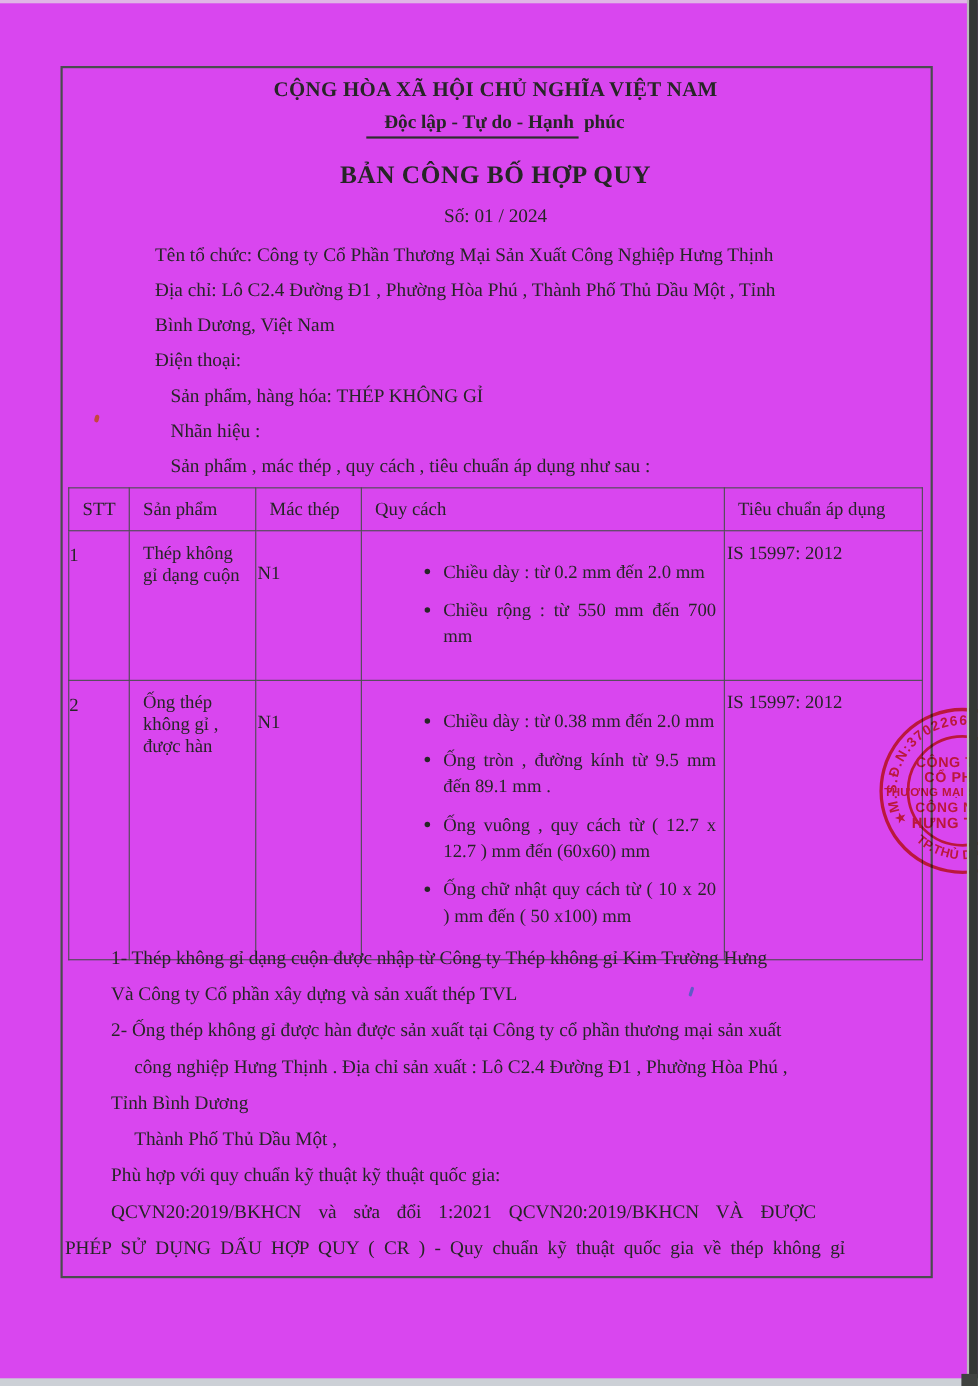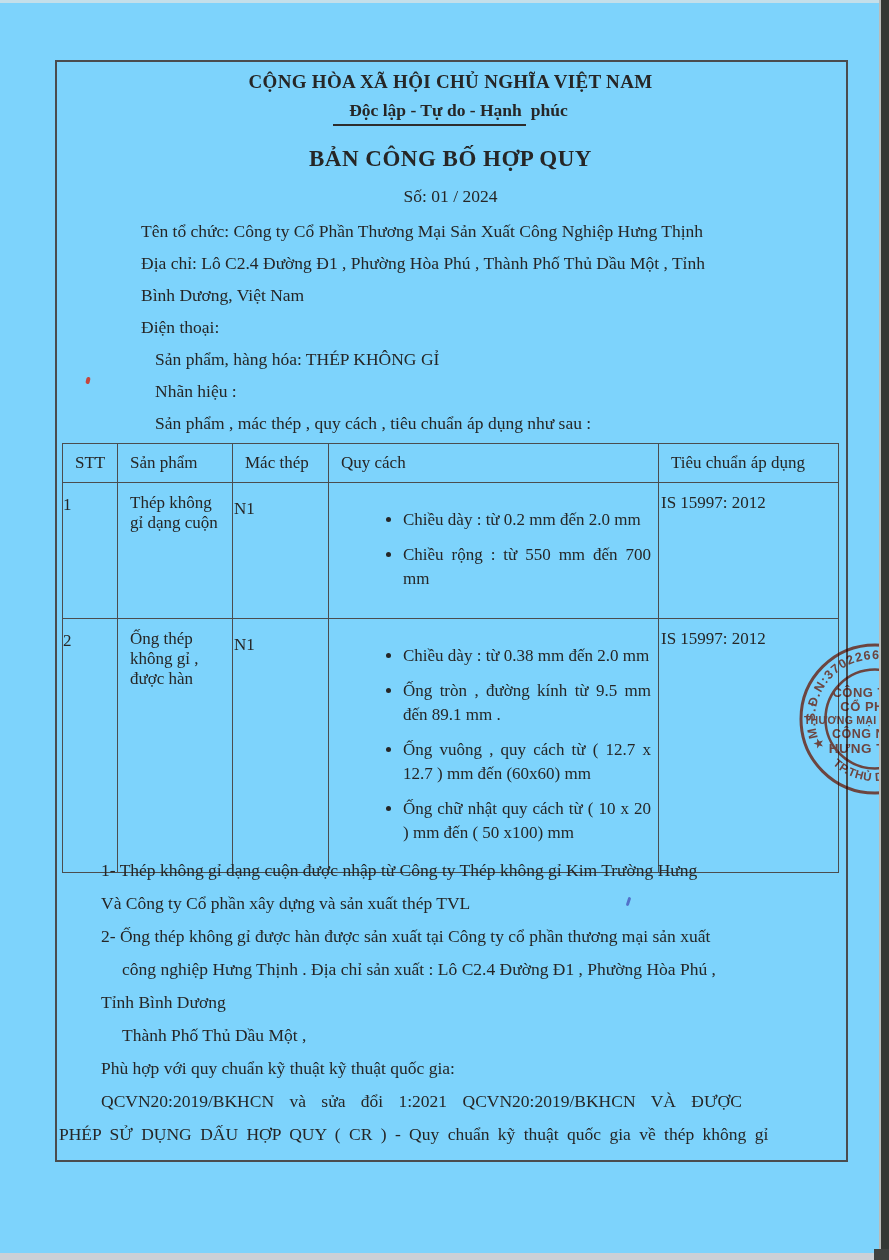--- a/index.html
+++ b/index.html
@@ -1,19 +1,19 @@
 <!DOCTYPE html>
 <html><head>
 <meta charset="utf-8">
 <style>
   html,body{margin:0;padding:0;}
   body{width:889px;height:1260px;background:#e8e8e8;}
   .page{
     position:relative;width:889px;height:1260px;overflow:hidden;
-    background:#7dd3fc;
+    background:#d946ef;
     font-family:"Liberation Serif","DejaVu Serif",serif;
     color:#262626;
   }
   
   .scan-band-right{position:absolute;right:0;top:0;width:8px;height:1260px;background:#343834;z-index:10;}
   .scan-band-right-soft{position:absolute;right:8px;top:0;width:2px;height:1260px;background:#b9bcba;z-index:10;}
   .scan-band-bottom{position:absolute;left:0;bottom:0;width:889px;height:7px;background:#ccd0d6;z-index:11;}
   .scan-corner{position:absolute;right:0;bottom:0;width:15px;height:11px;background:#3f423f;z-index:12;}
   .scan-top-smudge{position:absolute;left:0;top:0;width:889px;height:3px;background:#e3e4e2;opacity:.7;}
   
@@ -31,21 +31,21 @@
   .info .line{white-space:nowrap;margin-left:40px;}
   .info .ind{padding-left:14px;}
   .bold{font-weight:normal;}
   
   table.spec{position:absolute;left:62px;top:443px;width:776px;border-collapse:collapse;table-layout:fixed;font-size:17px;}
   table.spec th,table.spec td{border:1.5px solid #4b4d4f;vertical-align:top;font-weight:normal;text-align:left;}
   table.spec th{height:38px;vertical-align:middle;padding:0 0 0 12px;margin-left:33px;}
   th.c-stt,td.c-stt{text-align:center;padding-left:0;}
   td.c-stt{padding-top:12px;}
   td.c-sp{padding:10px 10px 0 12px;text-align:justify;}
-  td.c-mt{text-align:center;padding-top:16px;}
+  td.c-mt{text-align:center;padding-top:28px;}
   td.c-qc{padding:16px;}
   td.c-tc{padding:10px 4px 0 2px;}
   tr.r1{height:99px;}
   tr.r2{height:231px;}
   ul.qc{margin:9px 0 0 0;padding:0 0 0 58px;}
   ul.qc li{width:248px;line-height:24px;margin-bottom:11px;text-align:justify;}
   
   .notes{position:absolute;left:101px;top:854px;width:746px;font-size:17.5px;line-height:33px;}
   .notes .nl{white-space:nowrap;}
   .notes .ind2{padding-left:21px;}

